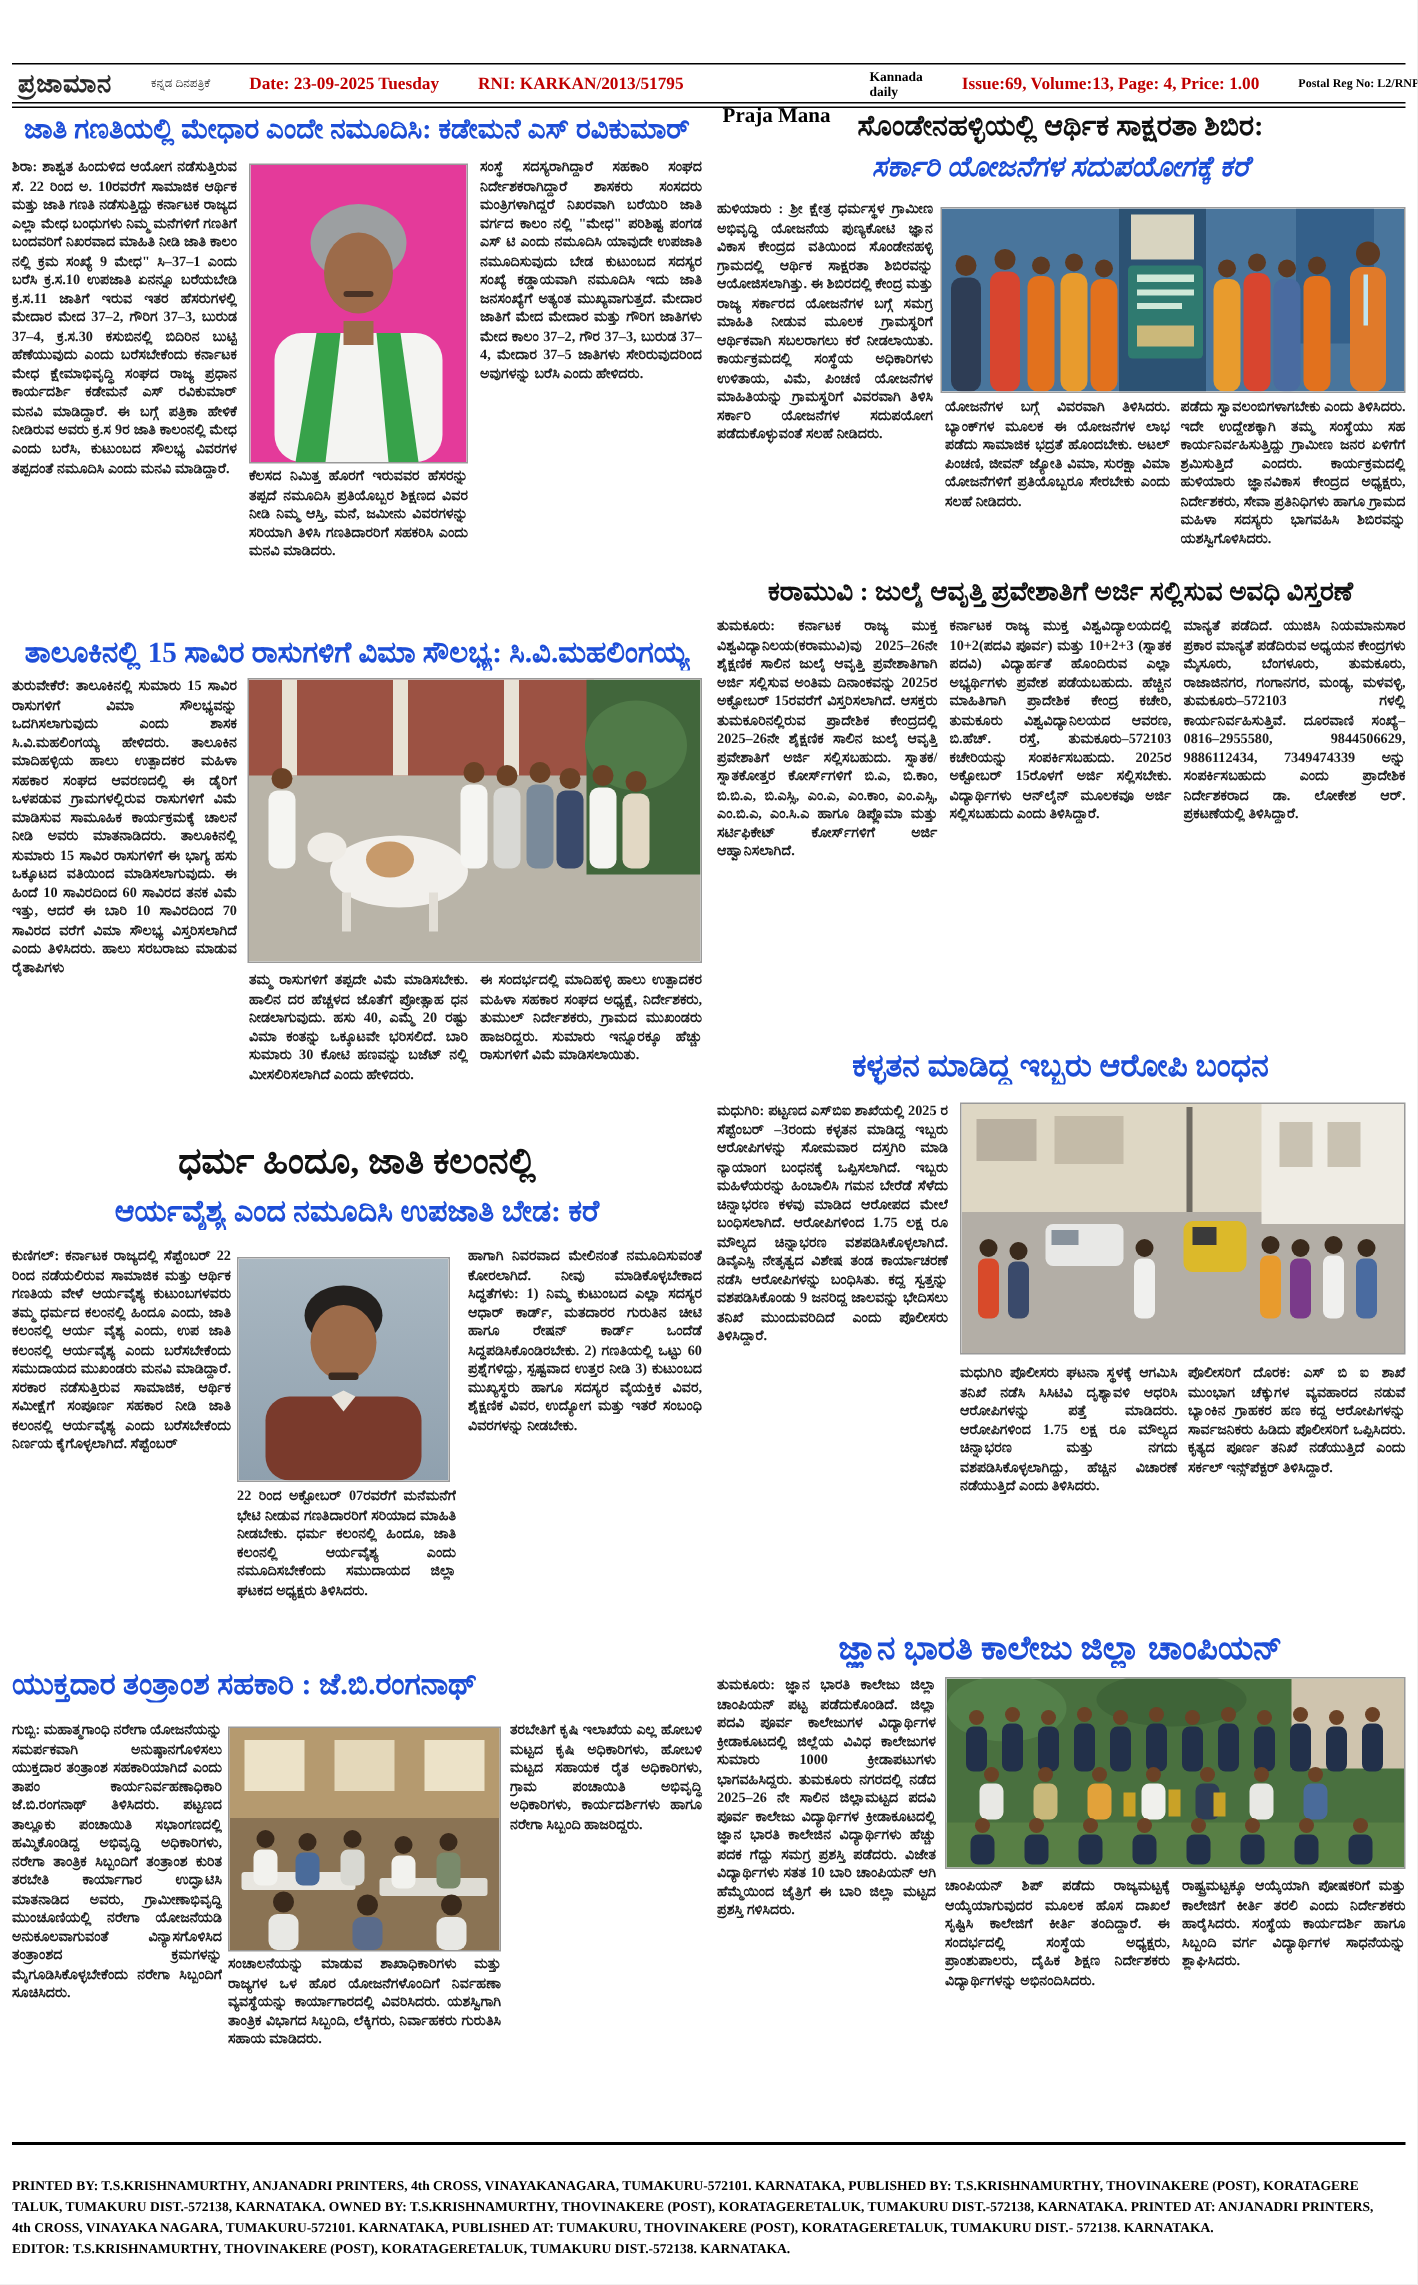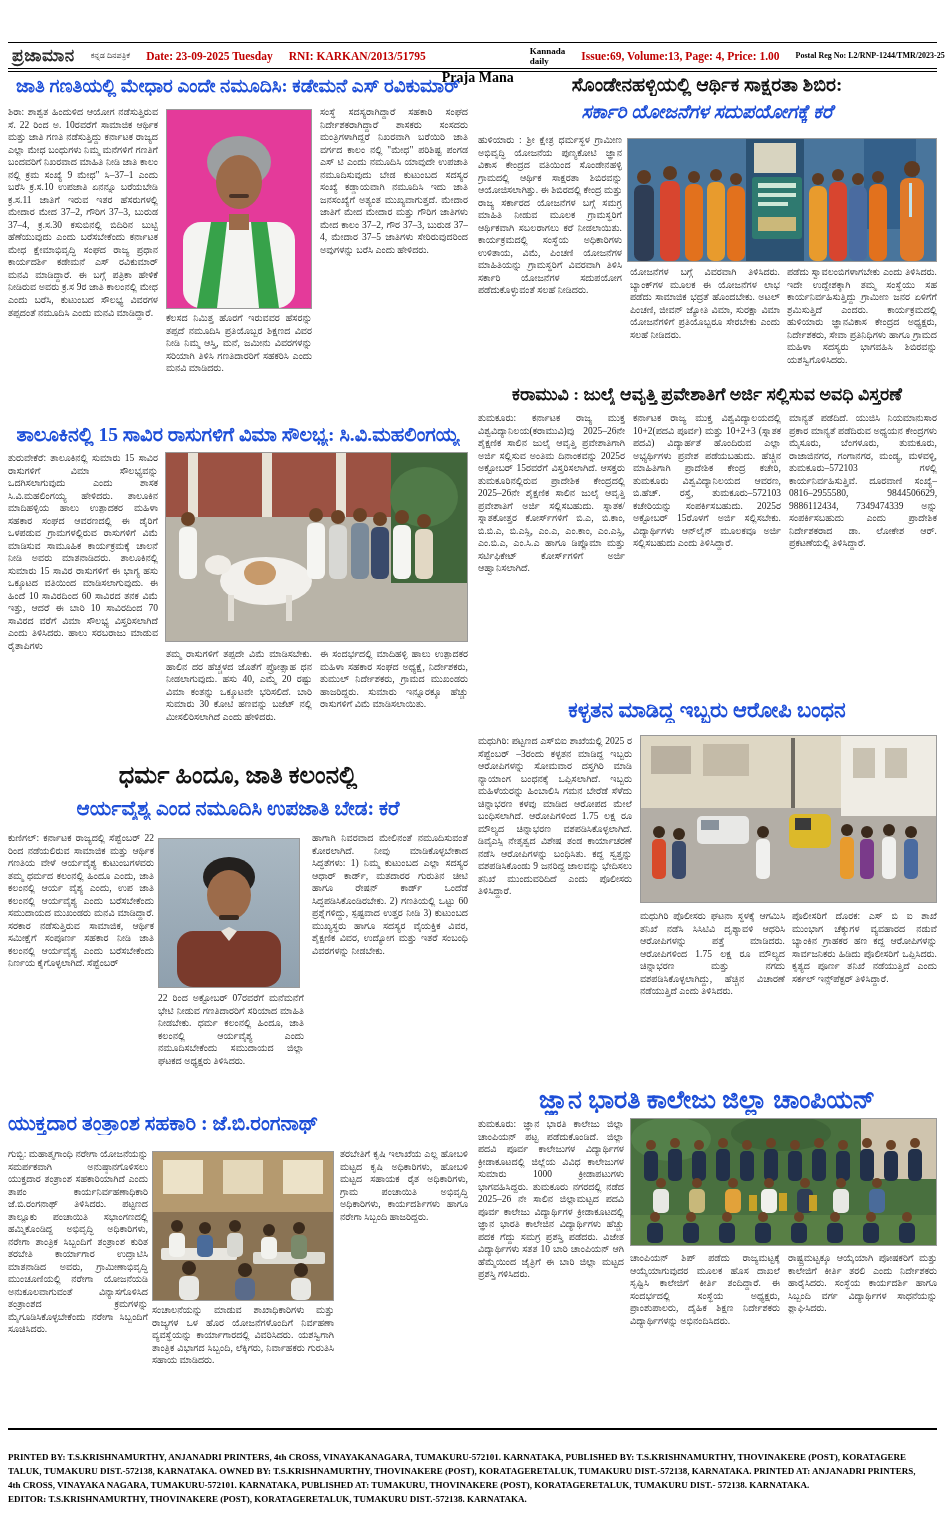--- a/index.html
+++ b/index.html
@@ -1,36 +1,36 @@
 <!DOCTYPE html>
 <html><head>
 <meta charset="utf-8">
 <style>
   html,body{margin:0;padding:0;background:#e8e8e8;}
   .page{position:relative;width:945px;height:1523px;background:#ffffff;margin:0 auto;
         font-family:"Liberation Serif","DejaVu Sans",serif;color:#111;overflow:hidden;}
   
   .masthead{position:absolute;left:8px;top:42px;width:929px;height:30px;
             border-top:1.5px solid #000;border-bottom:4px double #000;
-            display:flex;align-items:center;gap:16px;box-sizing:border-box;padding:0 4px;}
+            display:flex;align-items:center;gap:26px;box-sizing:border-box;padding:0 4px;}
   .m-logo{font-size:17px;font-weight:bold;color:#2b2b2b;letter-spacing:.5px;white-space:nowrap;}
   .m-tag{font-size:8px;color:#333;white-space:nowrap;}
   .m-red{color:#c00000;font-weight:bold;font-size:11.5px;white-space:nowrap;}
   .m-title{font-size:14px;font-weight:bold;color:#000;white-space:nowrap;margin-top:45px;}
   .m-title-sub{font-size:9px;font-weight:bold;color:#000;}
   .m-postal{font-size:8px;font-weight:bold;color:#000;white-space:nowrap;}
   .m-badge{width:15px;height:15px;border-radius:50%;background:#000;color:#fff;
            font-size:10px;font-weight:bold;display:flex;align-items:center;justify-content:center;flex:0 0 auto;}
   
   .hl{position:absolute;font-weight:bold;text-align:center;white-space:nowrap;overflow:hidden;}
   .hl-red{color:#1d4ed8;}
   .hl-black{color:#121212;}
   
   .col{position:absolute;font-size:9.5px;line-height:1.32;text-align:justify;
-       overflow:hidden;color:#1a1a1a;}
+       overflow:hidden;color:#1a1a1a;font-weight:bold;}
   
   .photo{position:absolute;overflow:hidden;border:1px solid #999;box-sizing:border-box;}
   .photo svg{display:block;}
   .photo-flow{margin:3px 0;border:1px solid #999;}
   .photo-flow svg{display:block;}
   
   .footer{position:absolute;left:8px;top:1428px;width:929px;border-top:2px solid #000;
           padding-top:21px;font-size:9px;font-weight:bold;line-height:1.55;color:#000;
           font-family:"Liberation Serif",serif;}
 </style>
@@ -242,21 +242,21 @@
             <rect x="82" y="126" width="20" height="22" rx="6" fill="#5a6b8a"></rect>
           <circle cx="148" cy="118" r="7" fill="#3a2a1c"></circle>
             <rect x="138" y="126" width="20" height="22" rx="6" fill="#e8e8e4"></rect>
         </g>
       </svg>
     </div>
     <div class="col" style="position:static;width:182px;height:118px;">ಸಂಚಾಲನೆಯನ್ನು ಮಾಡುವ ಶಾಖಾಧಿಕಾರಿಗಳು ಮತ್ತು ರಾಜ್ಯಗಳ ಒಳ ಹೊರ ಯೋಜನೆಗಳೊಂದಿಗೆ ನಿರ್ವಹಣಾ ವ್ಯವಸ್ಥೆಯನ್ನು ಕಾರ್ಯಾಗಾರದಲ್ಲಿ ವಿವರಿಸಿದರು. ಯಶಸ್ವಿಗಾಗಿ ತಾಂತ್ರಿಕ ವಿಭಾಗದ ಸಿಬ್ಬಂದಿ, ಲೆಕ್ಕಿಗರು, ನಿರ್ವಾಹಕರು ಗುರುತಿಸಿ ಸಹಾಯ ಮಾಡಿದರು.</div>
   </div>
   <div class="col" style="left:340px;top:1148px;width:128px;height:276px;">ತರಬೇತಿಗೆ ಕೃಷಿ ಇಲಾಖೆಯ ಎಲ್ಲ ಹೋಬಳಿ ಮಟ್ಟದ ಕೃಷಿ ಅಧಿಕಾರಿಗಳು, ಹೋಬಳಿ ಮಟ್ಟದ ಸಹಾಯಕ ರೈತ ಅಧಿಕಾರಿಗಳು, ಗ್ರಾಮ ಪಂಚಾಯಿತಿ ಅಭಿವೃದ್ಧಿ ಅಧಿಕಾರಿಗಳು, ಕಾರ್ಯದರ್ಶಿಗಳು ಹಾಗೂ ನರೇಗಾ ಸಿಬ್ಬಂದಿ ಹಾಜರಿದ್ದರು.</div>
 
-  <div class="hl hl-red" style="left:477px;top:1086px;width:460px;font-size:25px;">ಜ್ಞಾನ ಭಾರತಿ ಕಾಲೇಜು ಜಿಲ್ಲಾ ಚಾಂಪಿಯನ್</div>
+  <div class="hl hl-red" style="left:477px;top:1086px;width:460px;font-size:22px;">ಜ್ಞಾನ ಭಾರತಿ ಕಾಲೇಜು ಜಿಲ್ಲಾ ಚಾಂಪಿಯನ್</div>
   <div class="col" style="left:478px;top:1118px;width:146px;height:306px;">ತುಮಕೂರು: ಜ್ಞಾನ ಭಾರತಿ ಕಾಲೇಜು ಜಿಲ್ಲಾ ಚಾಂಪಿಯನ್ ಪಟ್ಟ ಪಡೆದುಕೊಂಡಿದೆ. ಜಿಲ್ಲಾ ಪದವಿ ಪೂರ್ವ ಕಾಲೇಜುಗಳ ವಿದ್ಯಾರ್ಥಿಗಳ ಕ್ರೀಡಾಕೂಟದಲ್ಲಿ ಜಿಲ್ಲೆಯ ವಿವಿಧ ಕಾಲೇಜುಗಳ ಸುಮಾರು 1000 ಕ್ರೀಡಾಪಟುಗಳು ಭಾಗವಹಿಸಿದ್ದರು. ತುಮಕೂರು ನಗರದಲ್ಲಿ ನಡೆದ 2025–26 ನೇ ಸಾಲಿನ ಜಿಲ್ಲಾಮಟ್ಟದ ಪದವಿ ಪೂರ್ವ ಕಾಲೇಜು ವಿದ್ಯಾರ್ಥಿಗಳ ಕ್ರೀಡಾಕೂಟದಲ್ಲಿ ಜ್ಞಾನ ಭಾರತಿ ಕಾಲೇಜಿನ ವಿದ್ಯಾರ್ಥಿಗಳು ಹೆಚ್ಚು ಪದಕ ಗೆದ್ದು ಸಮಗ್ರ ಪ್ರಶಸ್ತಿ ಪಡೆದರು. ವಿಜೇತ ವಿದ್ಯಾರ್ಥಿಗಳು ಸತತ 10 ಬಾರಿ ಚಾಂಪಿಯನ್ ಆಗಿ ಹೆಮ್ಮೆಯಿಂದ ಜೈತ್ರಿಗೆ ಈ ಬಾರಿ ಜಿಲ್ಲಾ ಮಟ್ಟದ ಪ್ರಶಸ್ತಿ ಗಳಿಸಿದರು.</div>
   <div class="photo" style="left:630px;top:1118px;width:307px;height:128px;">
     <svg width="305" height="126" viewBox="0 0 305 126" xmlns="http://www.w3.org/2000/svg">
       <rect width="305" height="126" fill="#49703f"></rect>
       <rect x="230" y="0" width="75" height="60" fill="#cfc4ae"></rect>
       <ellipse cx="40" cy="20" rx="40" ry="22" fill="#54804a"></ellipse>
       <ellipse cx="150" cy="14" rx="50" ry="18" fill="#3f6438"></ellipse>
       <rect x="0" y="96" width="305" height="30" fill="#587f45"></rect>
       <g>
         <circle cx="20" cy="26" r="5" fill="#6b4226"></circle>

